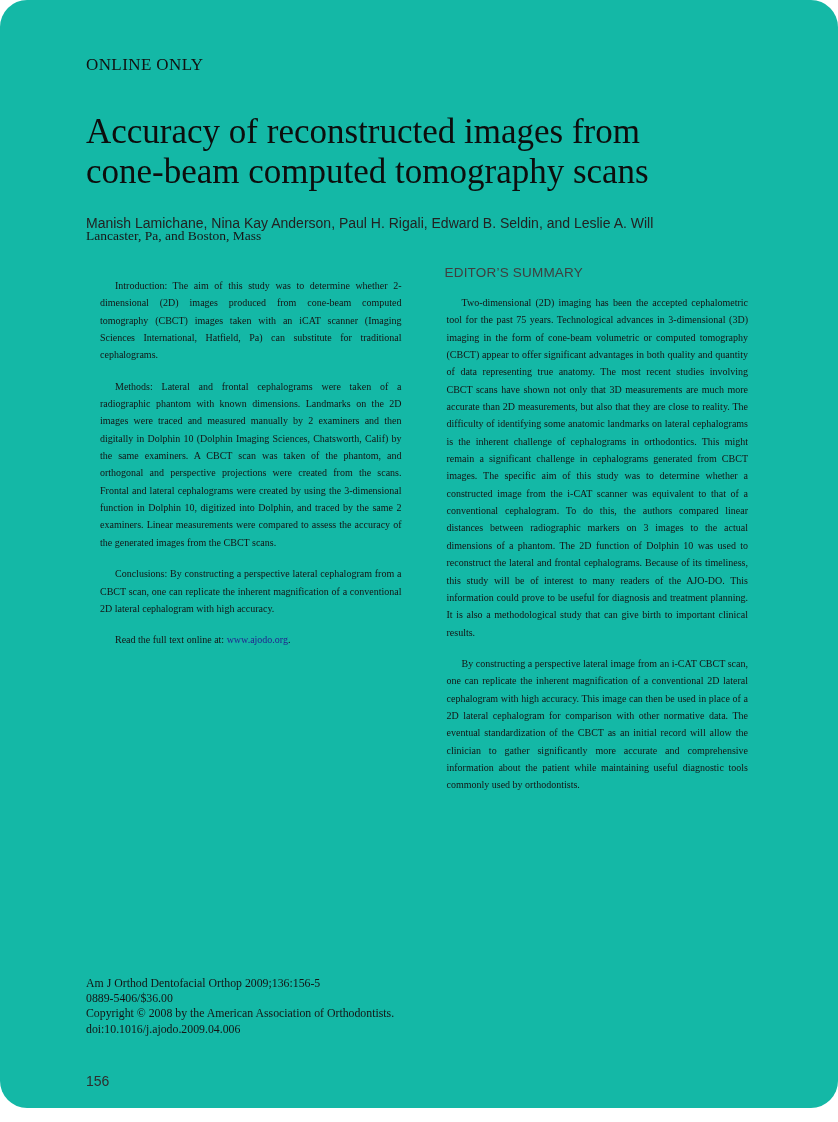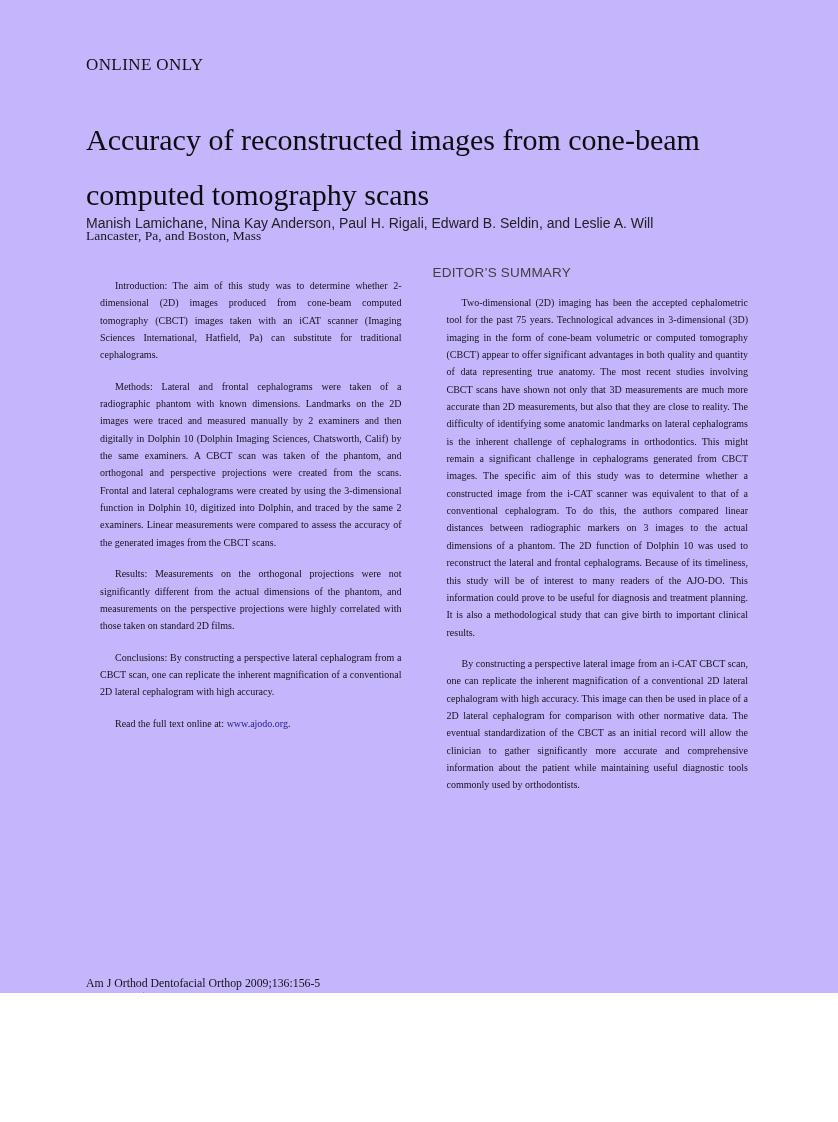--- a/index.html
+++ b/index.html
@@ -1,31 +1,32 @@
 <!DOCTYPE html>
 <html><head>
 <meta charset="utf-8">
 <style>
   html,body{margin:0;padding:0;background:#ffffff;}
   .page{
     position:relative;
-    width:838px;height:993px;
-    background:#c4b5fd;
+    width:838px;height:1108px;
+    background:#14b8a6;
     font-family:"Liberation Serif", serif;
     color:#121212;
     overflow:hidden;
+    border-radius:27px;
   }
   .kicker{
     position:absolute;left:86px;top:55px;
     font-size:17px;letter-spacing:0.4px;
     color:#111;
   }
   .title{
     position:absolute;left:86px;top:112px;width:640px;
-    font-size:30px;line-height:55px;font-weight:400;
+    font-size:35px;line-height:40px;font-weight:400;
     color:#0d0d0d;margin:0;
   }
   .authors{
     position:absolute;left:86px;top:215px;width:660px;
     font-family:"Liberation Sans", sans-serif;
     font-size:14px;color:#222;
   }
   .affiliation{
     position:absolute;left:86px;top:228px;width:660px;
     font-size:13.5px;color:#171717;
@@ -39,21 +40,21 @@
     margin:14px;
     font-size:10px;line-height:17.35px;
     text-align:justify;
     text-indent:15px;
     color:#141414;
   }
   .summary-heading{
     font-family:"Liberation Sans", sans-serif;
     font-size:13.5px;letter-spacing:0.2px;
     color:#3f3f3f;
-    margin:2px 0 12px 0;
+    margin:2px 0 12px 12px;
   }
   .link{
     color:#23238f;text-decoration:none;cursor:pointer;
   }
   .footer{
     position:absolute;left:86px;top:976px;width:420px;
     font-size:11.8px;line-height:15.2px;color:#141414;
   }
   .pagenum{
     position:absolute;left:86px;top:1062px;
@@ -72,21 +73,20 @@
 
   <div class="authors">Manish Lamichane, Nina Kay Anderson, Paul H. Rigali, Edward B. Seldin, and Leslie A. Will</div>
 
   <div class="affiliation">Lancaster, Pa, and Boston, Mass</div>
 
   <div class="columns">
 
     <div class="col">
       <p>Introduction: The aim of this study was to determine whether 2-dimensional (2D) images produced from cone-beam computed tomography (CBCT) images taken with an iCAT scanner (Imaging Sciences International, Hatfield, Pa) can substitute for traditional cephalograms.</p>
       <p>Methods: Lateral and frontal cephalograms were taken of a radiographic phantom with known dimensions. Landmarks on the 2D images were traced and measured manually by 2 examiners and then digitally in Dolphin 10 (Dolphin Imaging Sciences, Chatsworth, Calif) by the same examiners. A CBCT scan was taken of the phantom, and orthogonal and perspective projections were created from the scans. Frontal and lateral cephalograms were created by using the 3-dimensional function in Dolphin 10, digitized into Dolphin, and traced by the same 2 examiners. Linear measurements were compared to assess the accuracy of the generated images from the CBCT scans.</p>
-      <p>Results: Measurements on the orthogonal projections were not significantly different from the actual dimensions of the phantom, and measurements on the perspective projections were highly correlated with those taken on standard 2D films.</p>
       <p>Conclusions: By constructing a perspective lateral cephalogram from a CBCT scan, one can replicate the inherent magnification of a conventional 2D lateral cephalogram with high accuracy.</p>
       <p><span>Read the full text online at: </span><a class="link">www.ajodo.org</a><span>.</span></p>
     </div>
 
     <div class="col">
       <div class="summary-heading">EDITOR’S SUMMARY</div>
       <p>Two-dimensional (2D) imaging has been the accepted cephalometric tool for the past 75 years. Technological advances in 3-dimensional (3D) imaging in the form of cone-beam volumetric or computed tomography (CBCT) appear to offer significant advantages in both quality and quantity of data representing true anatomy. The most recent studies involving CBCT scans have shown not only that 3D measurements are much more accurate than 2D measurements, but also that they are close to reality. The difficulty of identifying some anatomic landmarks on lateral cephalograms is the inherent challenge of cephalograms in orthodontics. This might remain a significant challenge in cephalograms generated from CBCT images. The specific aim of this study was to determine whether a constructed image from the i-CAT scanner was equivalent to that of a conventional cephalogram. To do this, the authors compared linear distances between radiographic markers on 3 images to the actual dimensions of a phantom. The 2D function of Dolphin 10 was used to reconstruct the lateral and frontal cephalograms. Because of its timeliness, this study will be of interest to many readers of the AJO-DO. This information could prove to be useful for diagnosis and treatment planning. It is also a methodological study that can give birth to important clinical results.</p>
       <p>By constructing a perspective lateral image from an i-CAT CBCT scan, one can replicate the inherent magnification of a conventional 2D lateral cephalogram with high accuracy. This image can then be used in place of a 2D lateral cephalogram for comparison with other normative data. The eventual standardization of the CBCT as an initial record will allow the clinician to gather significantly more accurate and comprehensive information about the patient while maintaining useful diagnostic tools commonly used by orthodontists.</p>
     </div>
 

